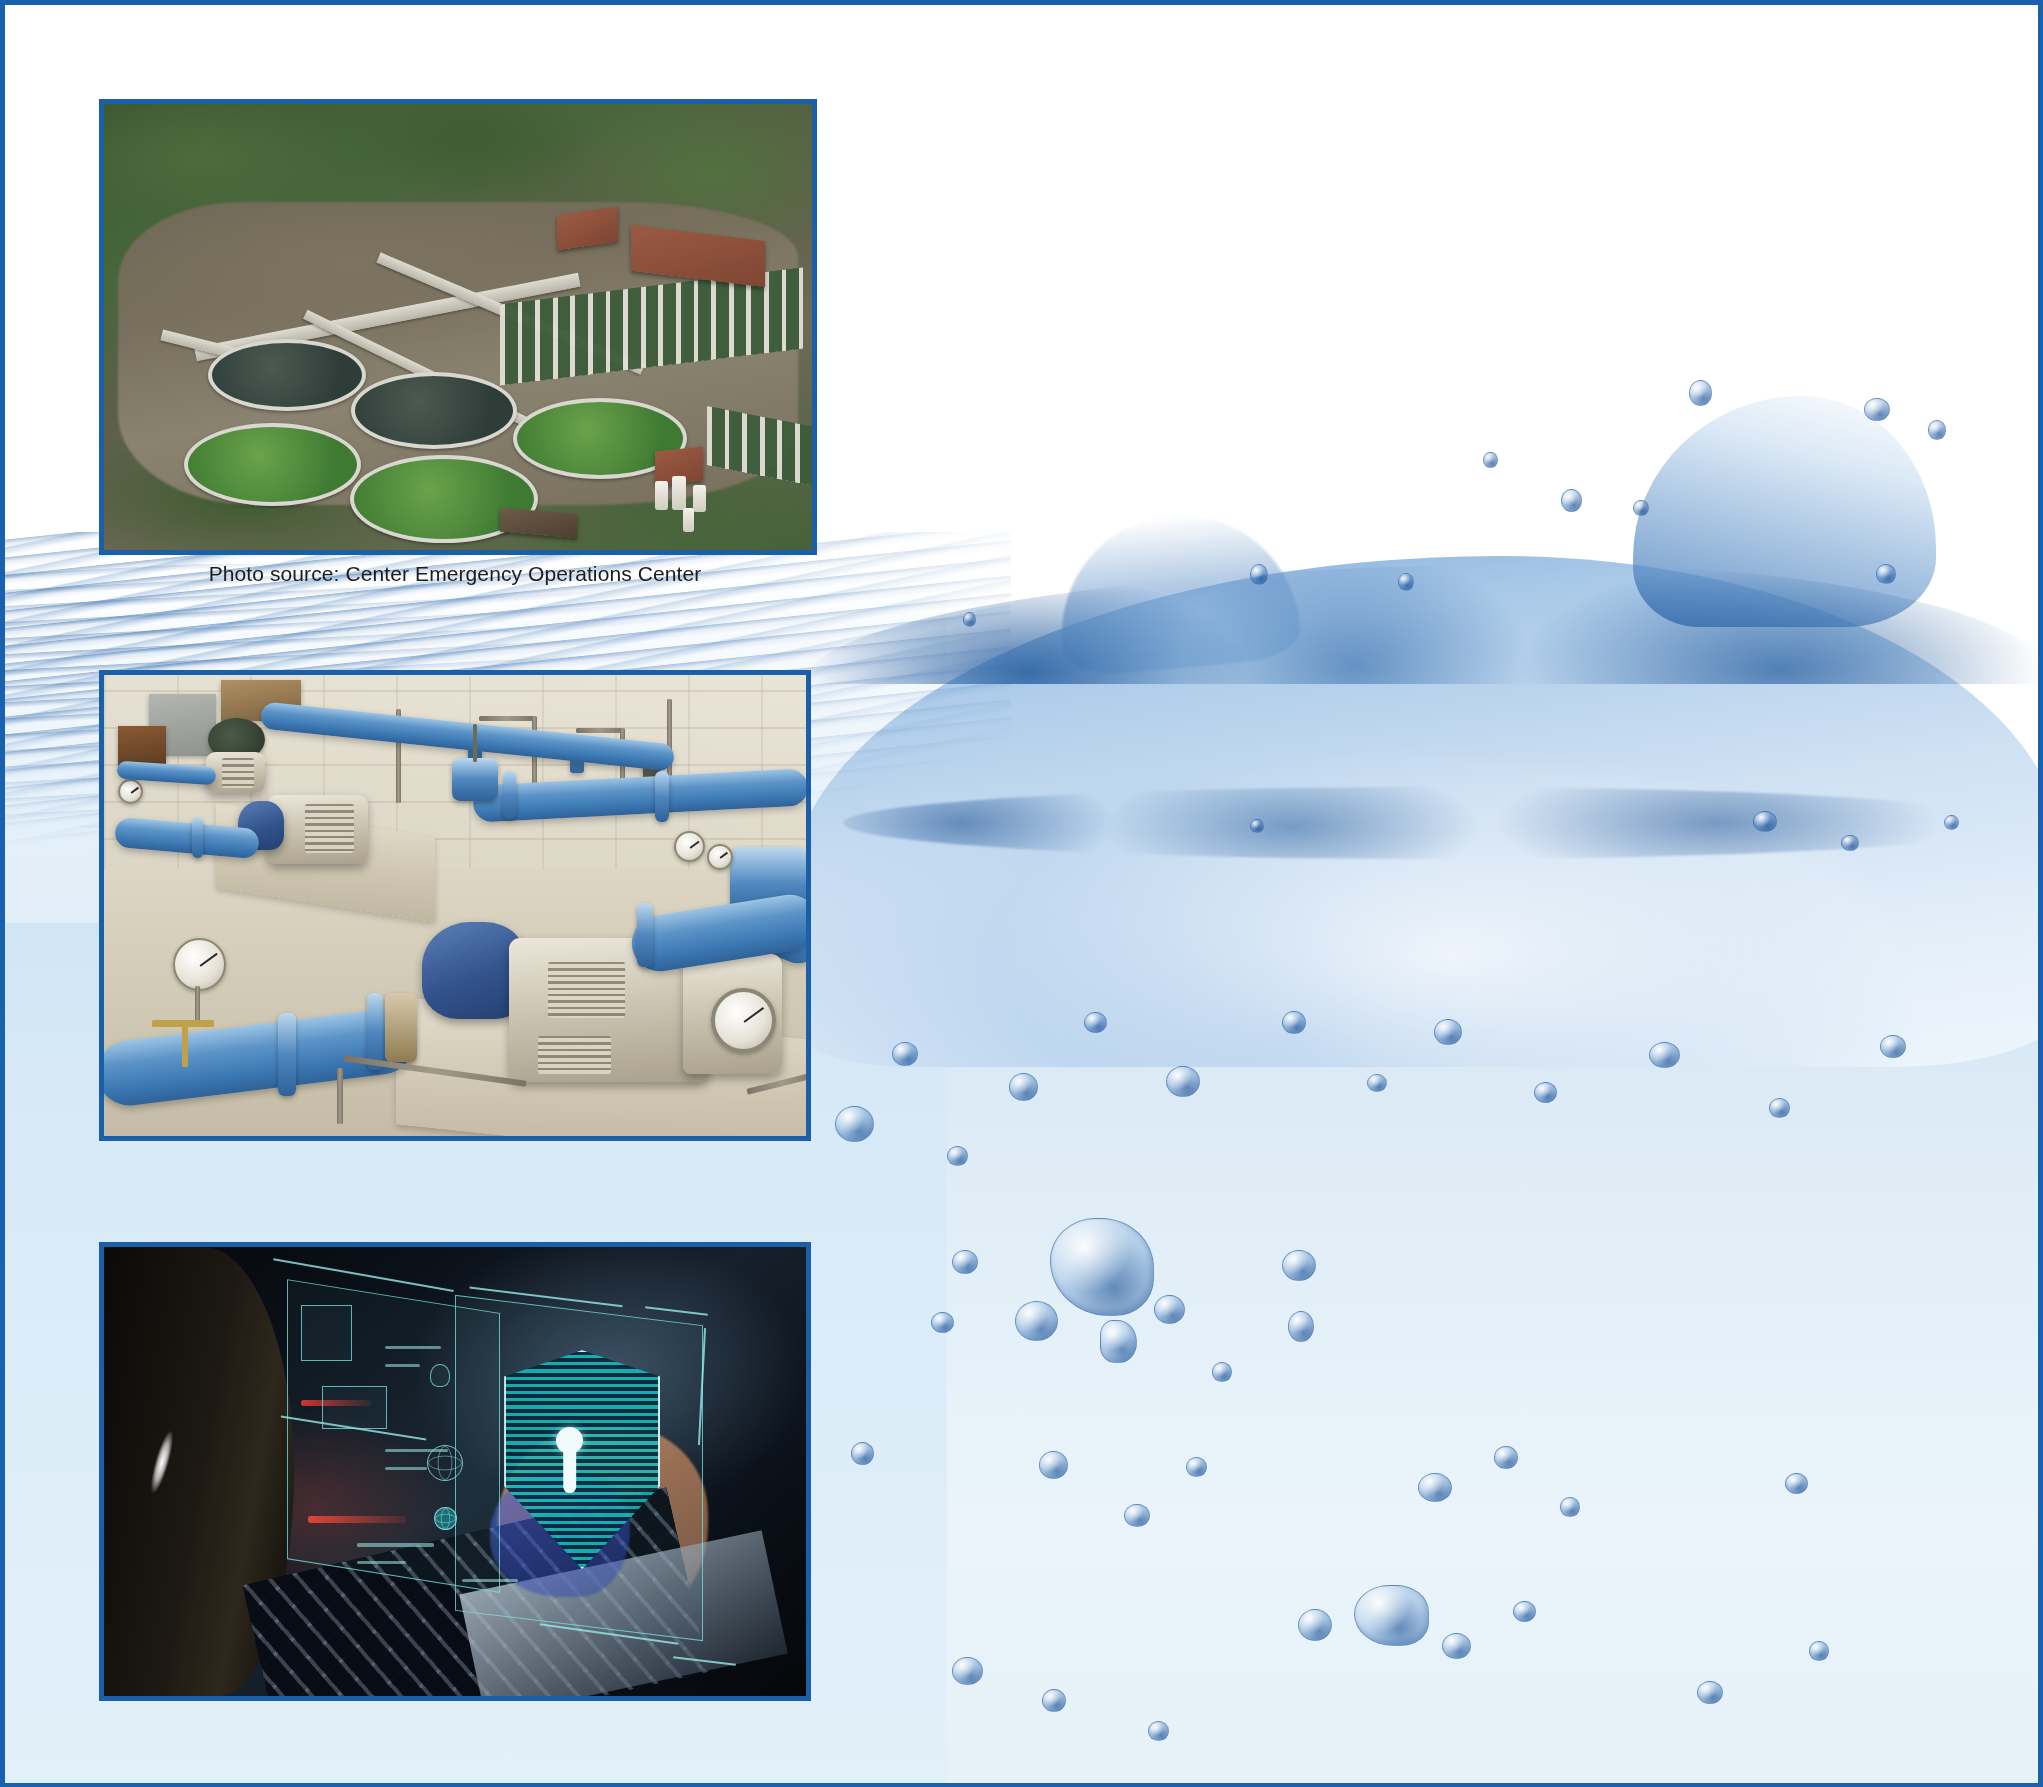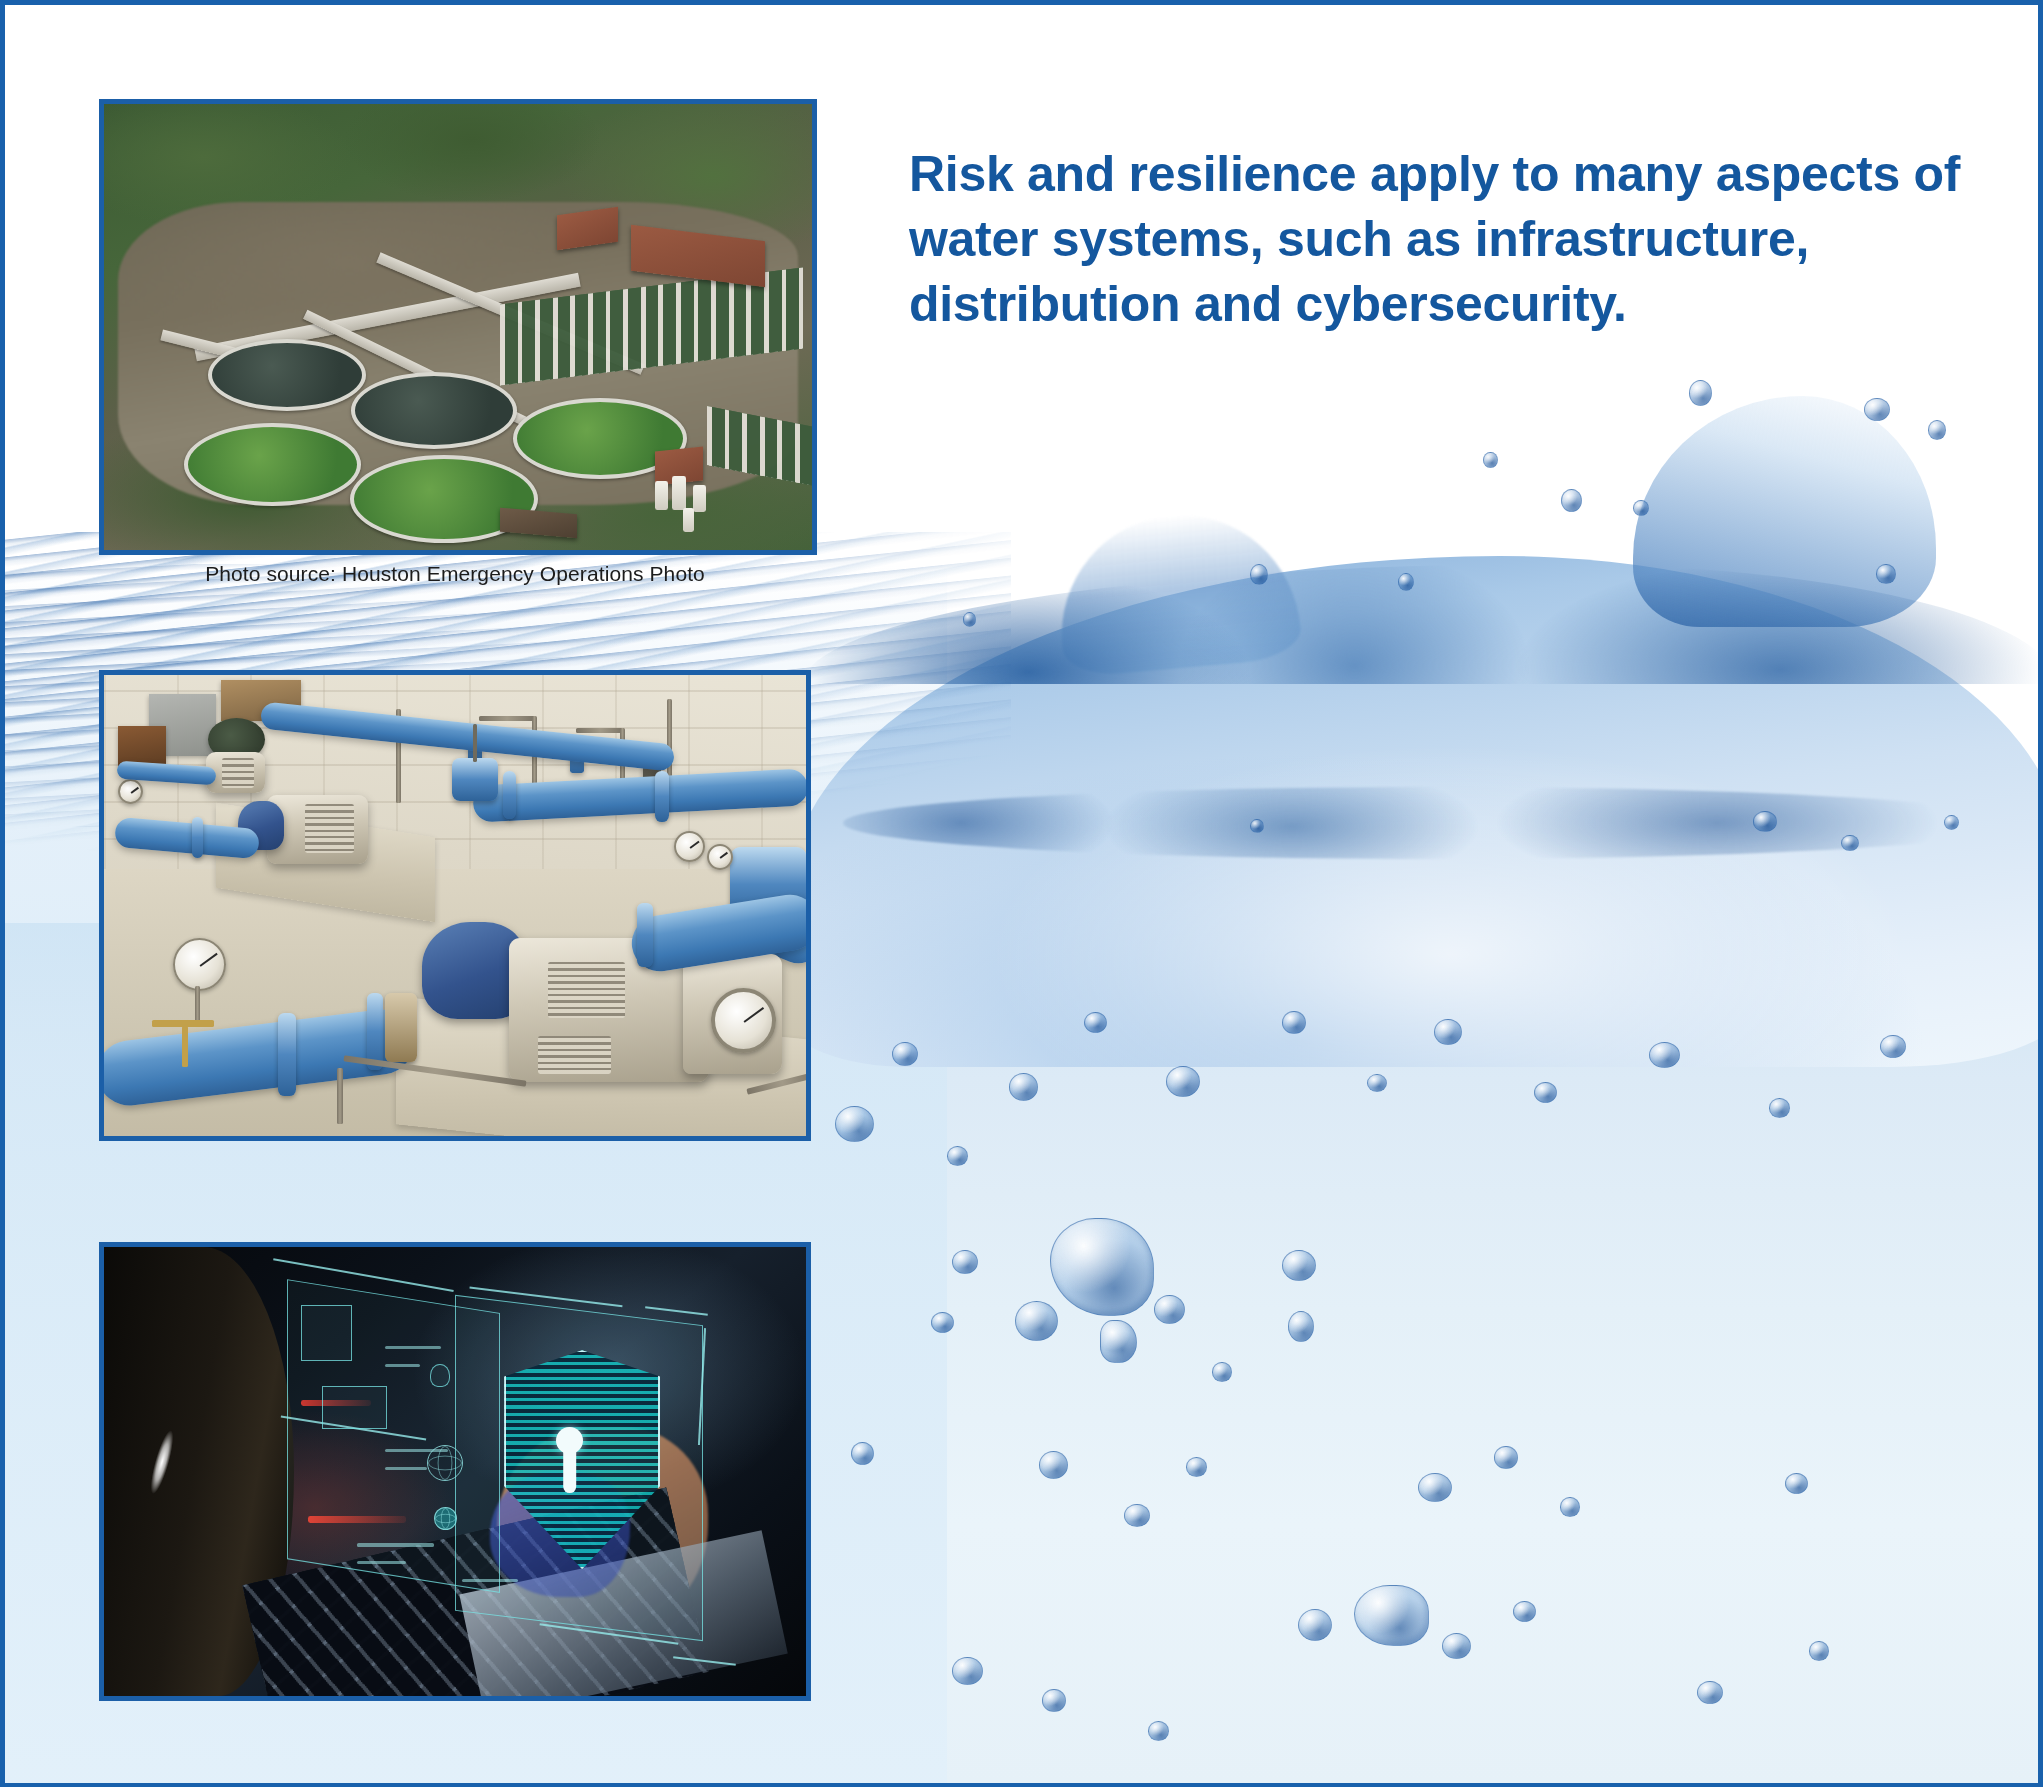--- a/index.html
+++ b/index.html
@@ -526,21 +526,20 @@
     <div class="bubble" style="left:1508px; top:1596px; width:21px; height:19px;"></div>
     <div class="bubble" style="left:947px; top:1652px; width:29px; height:25.5px;"></div>
     <div class="bubble" style="left:1037px; top:1684px; width:22.3px; height:21px;"></div>
     <div class="bubble" style="left:1692px; top:1676px; width:24px; height:21px;"></div>
     <div class="bubble" style="left:1804px; top:1636px; width:17.6px; height:17.6px;"></div>
     <div class="bubble" style="left:1143px; top:1716px; width:19px; height:17.6px;"></div>
   </div>
 
   <div class="headline-backdrop"></div>
 
-  <div id="headline">Risk and resilience apply to many aspects of water systems, such as infrastructure, distribution and cybersecurity.</div>
 
   <div class="photo" id="photo-flood">
     <div class="p1-canopy"></div>
     <div class="p1-floodwater"></div>
 
     <div class="p1-catwalk" style="left:88px; top:206px; width:391px; height:14.4px; transform:rotate(-11deg);"></div>
     <div class="p1-catwalk" style="left:263px; top:204px; width:287px; height:11.2px; transform:rotate(23deg);"></div>
     <div class="p1-catwalk" style="left:188px; top:263px; width:263px; height:9.6px; transform:rotate(26deg);"></div>
     <div class="p1-catwalk" style="left:56px; top:239px; width:112px; height:11.2px; transform:rotate(14deg);"></div>
 
@@ -669,16 +668,16 @@
     <div class="p3-hud-panel" style="left:46.5%; top:26%; width:17.6px; height:21px; border-radius:50% 50% 40% 40%;"></div>
 
     <div class="p3-shield"></div>
     <div class="p3-keyhole"></div>
 
     <div class="p3-hud-line" style="left:77%; top:14%; width:9%; transform:rotate(7deg);"></div>
     <div class="p3-hud-line" style="left:85%; top:18%; width:1.6px; height:26%; transform:rotate(3deg);"></div>
     <div class="p3-hud-line" style="left:81%; top:92%; width:9%; transform:rotate(7deg);"></div>
   </div>
 
-  <div id="caption">Photo source: Houston Emergency Operations Photo</div>
+  <div id="caption">Photo source: Center Emergency Operations Center</div>
 
 </div>
 
 
 </body></html>

